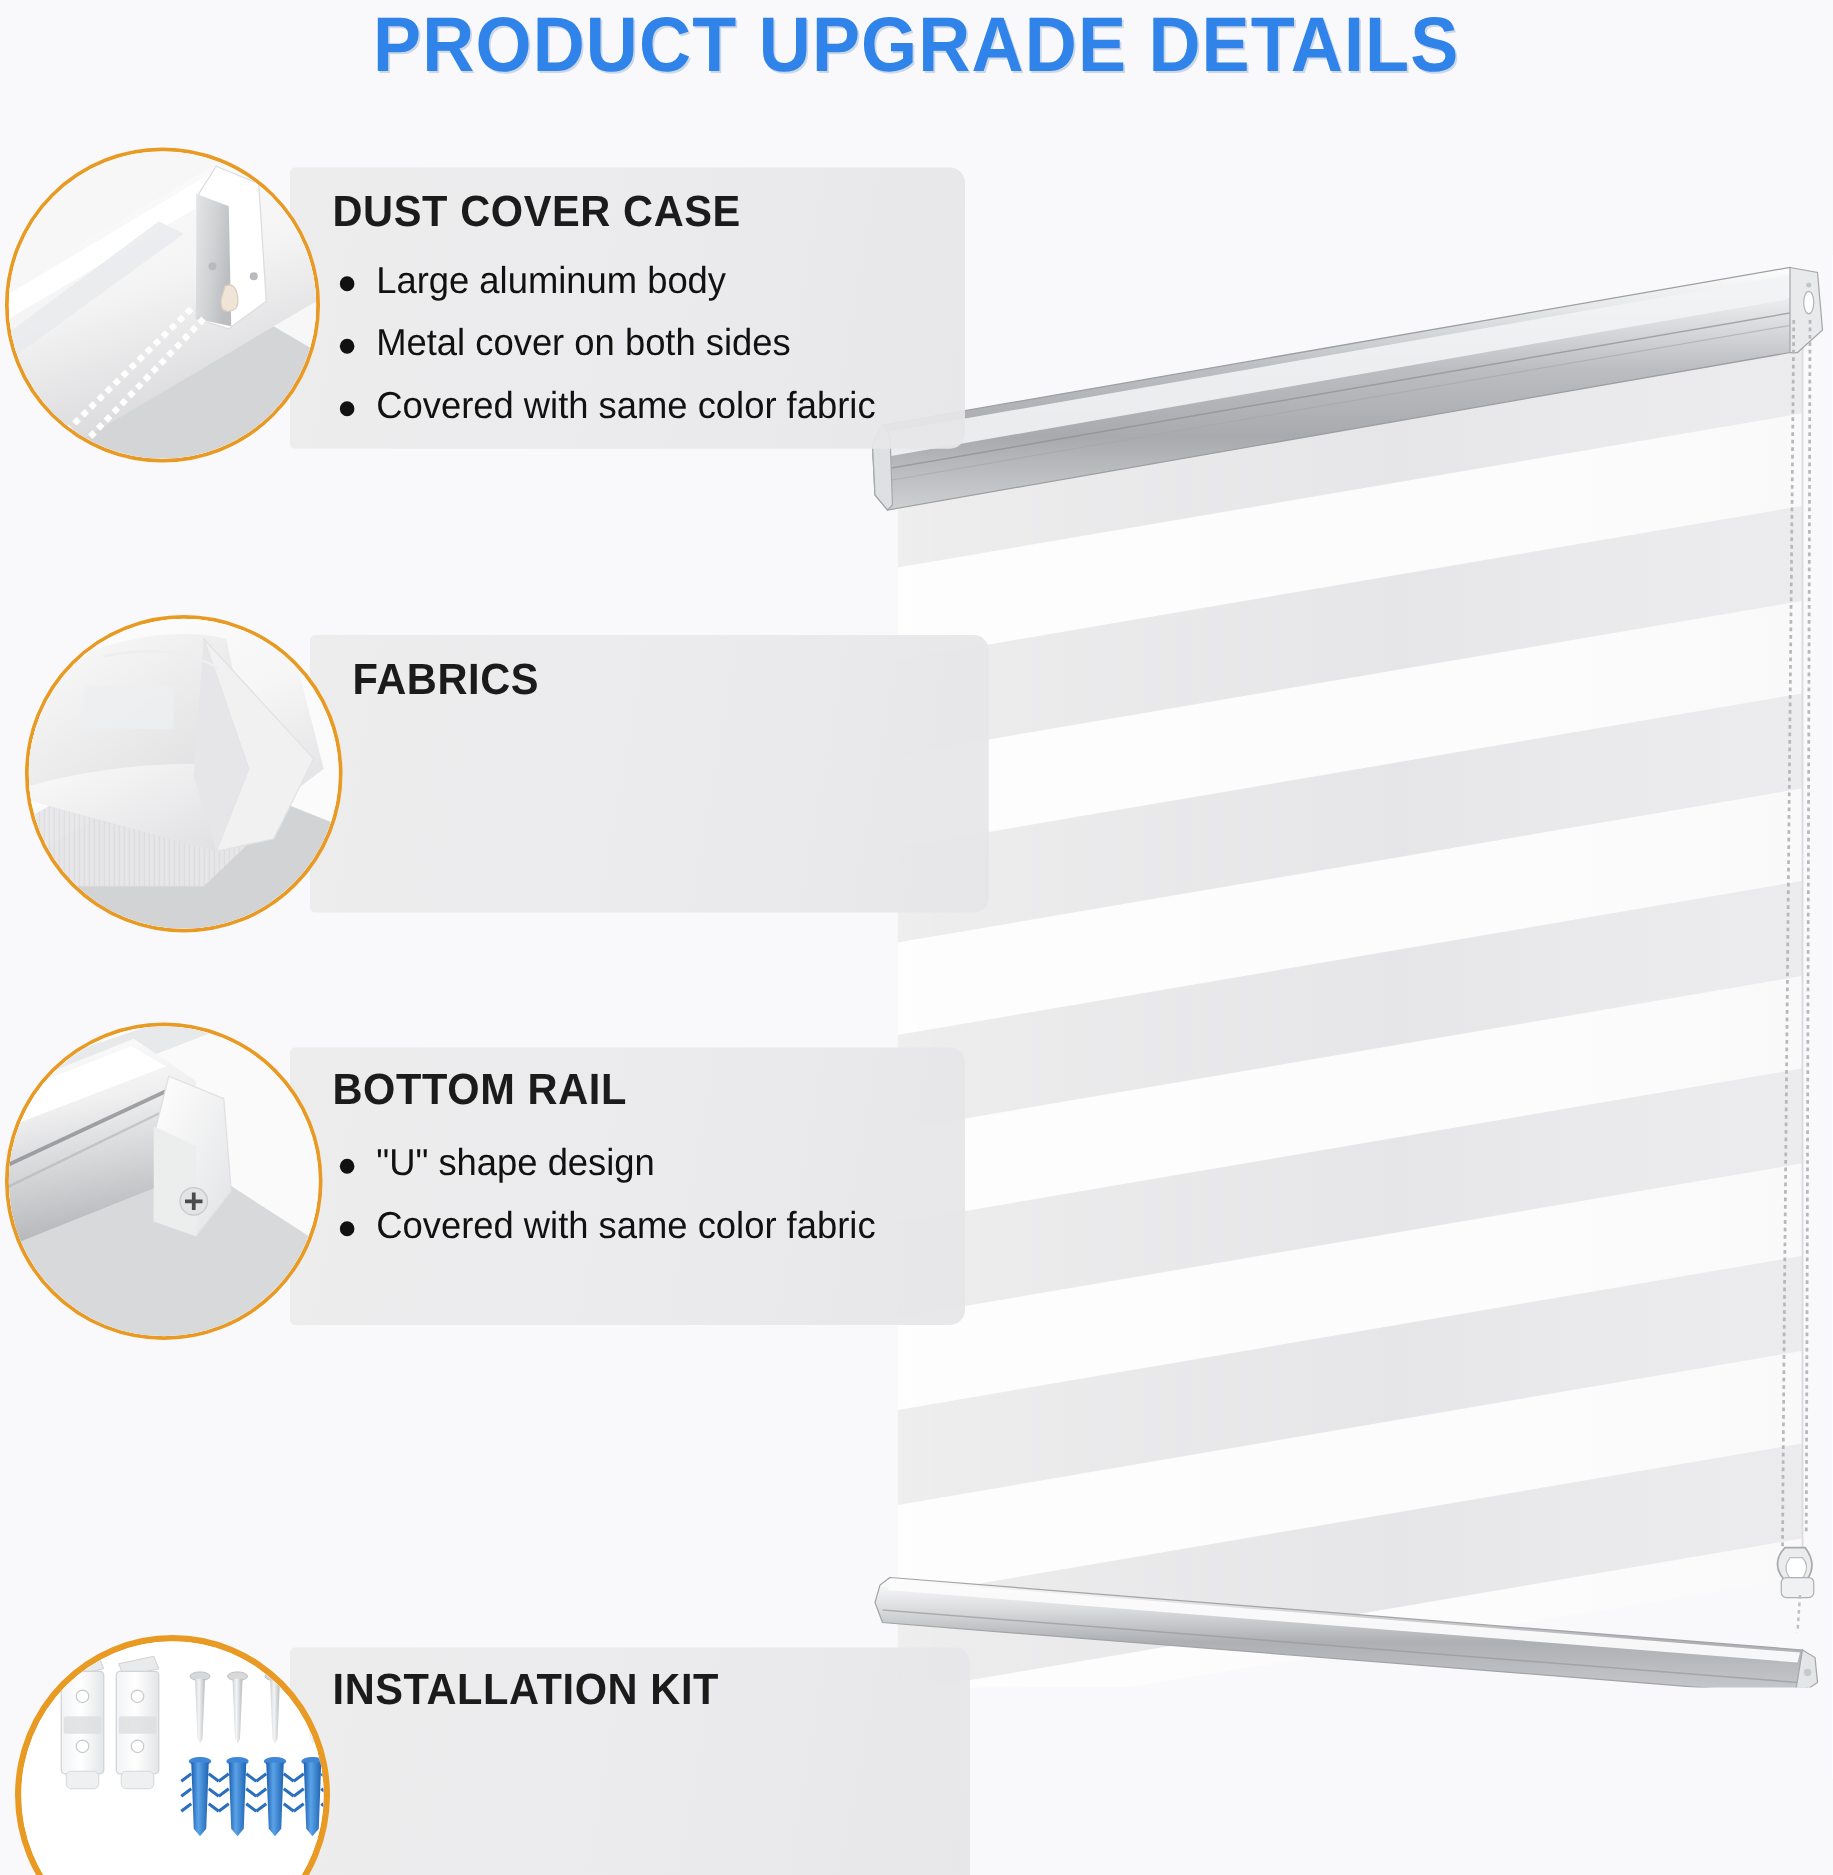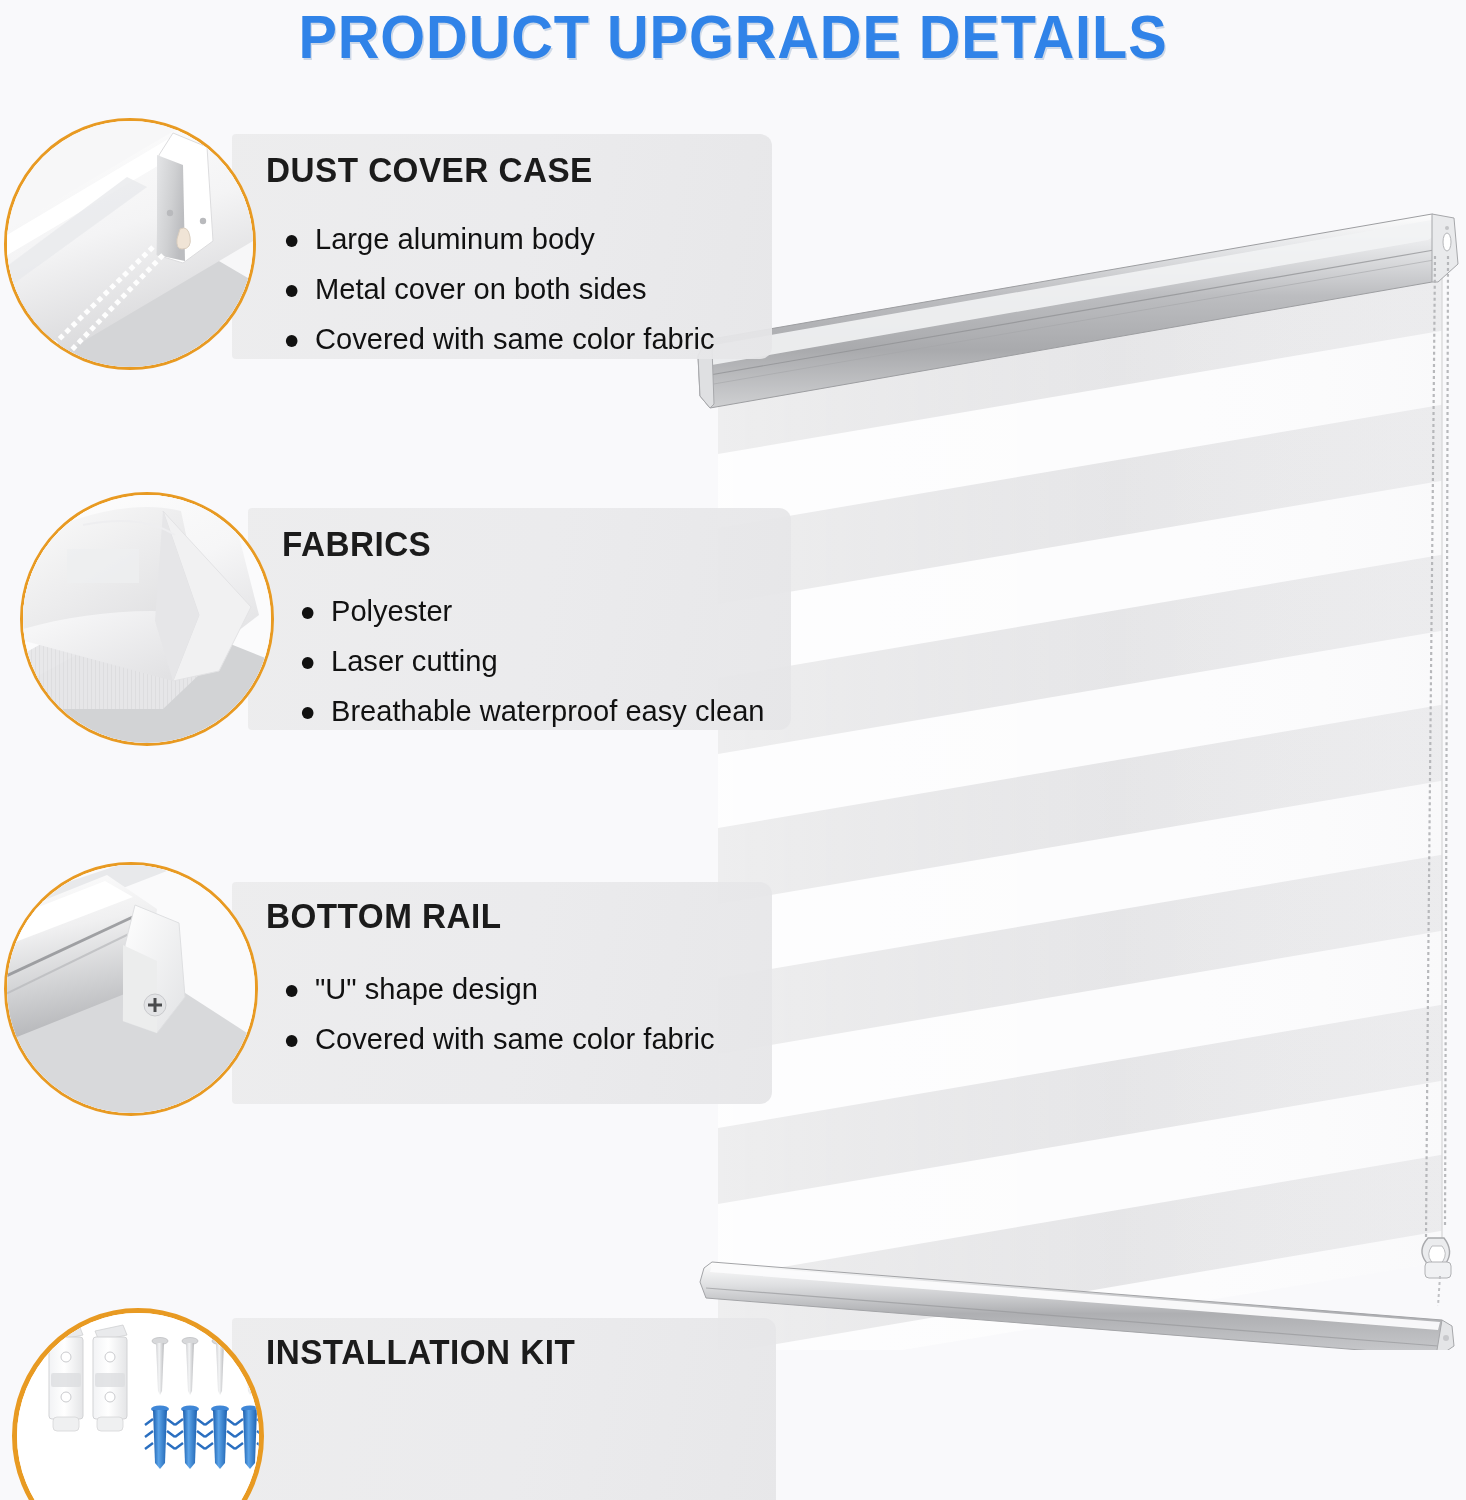--- a/index.html
+++ b/index.html
@@ -62,21 +62,21 @@
     font-weight: bold;
     font-size: 35px;
     letter-spacing: 0.5px;
     color: #1b1b1b;
     white-space: nowrap;
     transform: scaleX(0.95);
     transform-origin: left center;
   }
   .bullets {
     position: absolute;
-    margin: 16px;
+    margin: 2px;
     padding: 0;
     list-style: none;
   }
   .bullets li {
     position: relative;
     font-family: "Liberation Sans", sans-serif;
     font-size: 30px;
     color: #111111;
     padding-left: 34px;
     margin-bottom: 16px;
@@ -267,28 +267,23 @@
         <path d="M-20,60 C40,20 110,4 158,16 L180,120 C120,110 40,120 -20,140 Z" fill="url(#fb2)"></path>
         <path d="M140,16 L228,112 L196,176 L150,186 L176,120 Z" fill="#f1f1f2" stroke="#e2e2e4" stroke-width="1"></path>
         <path d="M140,16 L176,120 L150,186 L132,126 Z" fill="#e6e6e8"></path>
         <path d="M60,30 C100,22 130,26 152,40" stroke="#eeeef0" stroke-width="2" fill="none"></path>
         <rect x="44" y="54" width="72" height="34" fill="#eeeff0" opacity="0.8"></rect>
       </svg>
     </div>
 
     <div class="panel-title" style="left:266px; top:32px;">FABRICS</div>
 
-    <ul class="bullets" style="left:266px; top:86px;">
-      <li>Polyester</li>
-      <li>Laser cutting</li>
-      <li>Breathable waterproof easy clean</li>
-    </ul>
   </div>
 
-  <div class="feature" style="left:0px; top:862px; width:790px; height:260px;">
+  <div class="feature" style="left:0px; top:818px; width:790px; height:260px;">
 
     <div class="panel" style="left:232px; top:20px; width:540px; height:222px;"></div>
 
     <div class="circle ring-thin" style="left:4px; top:0px; width:248px; height:248px;">
       <svg viewBox="0 0 248 248">
         <defs>
           <linearGradient id="br1" x1="0" y1="0" x2="0.2" y2="1">
             <stop offset="0%" stop-color="#ffffff"></stop>
             <stop offset="38%" stop-color="#f0f0f1"></stop>
             <stop offset="72%" stop-color="#cfd0d2"></stop>

